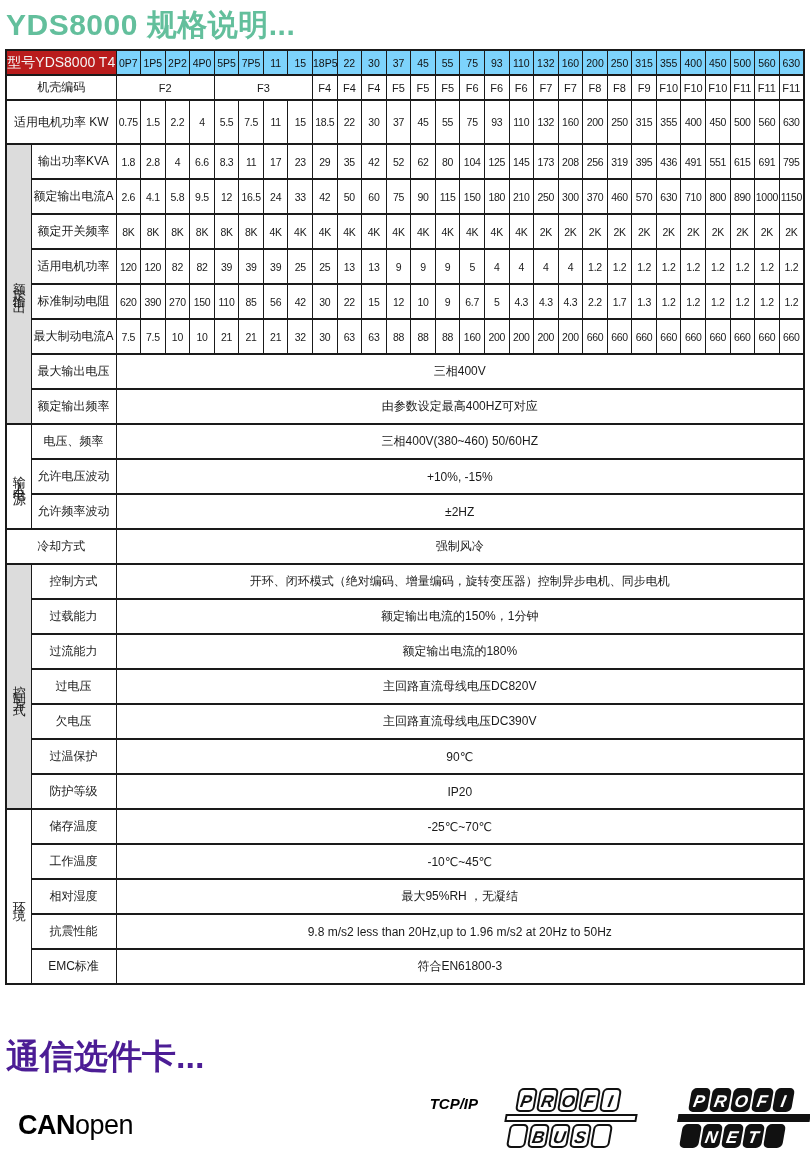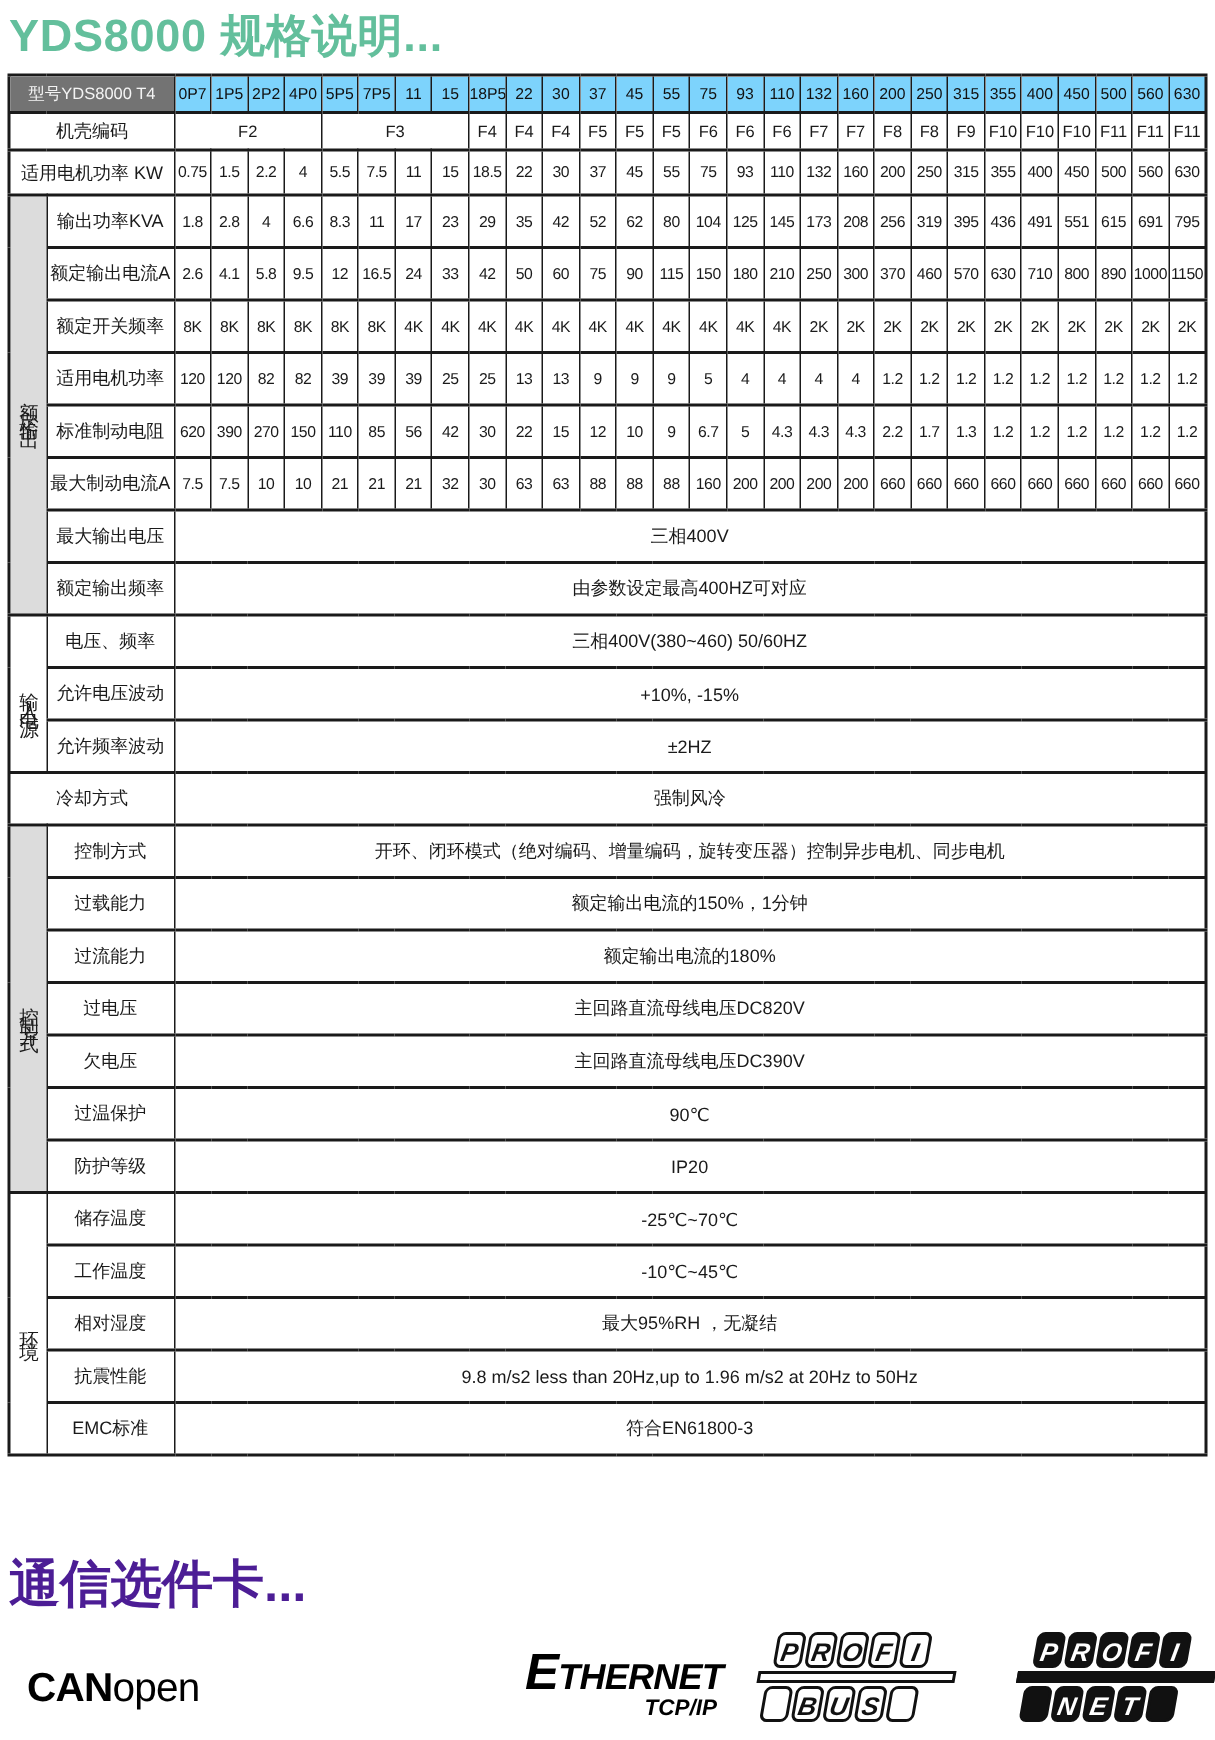--- a/index.html
+++ b/index.html
@@ -25,24 +25,24 @@
     width:800px; margin:2px 0 0 5px;
     border:2px solid #1a1a1a;
   }
   .spec th, .spec td {
     border:solid #1a1a1a; border-width:2px 1px;
     padding:0; text-align:center; vertical-align:middle;
     overflow:hidden; white-space:nowrap; font-weight:normal;
   }
   tr.r-head  { height:25px; }
   tr.r-frame { height:25px; }
-  tr.r-kw    { height:30px; }
+  tr.r-kw    { height:44px; }
   tr.r-data  { height:35px; }
 
-  .model-head  { background:#737373; color:#f4f4f4; font-size:11px; }
+  .model-head  { background:#b91c1c; color:#f4f4f4; font-size:14px; }
   .model-cell  { background:#7dd3fc; color:#111; font-size:10.5px; }
   .frame-cell  { font-size:11px; }
   .row-label   { font-size:12px; background:#fff; }
   .sub-label   { font-size:12px; background:#fff; }
   .value-cell  { font-size:10.5px; letter-spacing:-0.3px; }
   .merged-cell { font-size:12px; white-space:normal; }
   .side-label  { background:#ffffff; }
   .side-label.shaded { background:#dcdcdc; }
   .vtext {
     writing-mode:vertical-lr; text-orientation:upright;
@@ -488,21 +488,20 @@
   <h2 class="comm-title accent" style="color: #4c1d95;">通信选件卡...</h2>
 
   <div class="logos">
 
     <div class="logo logo-canopen">
       <span class="b">CAN</span><span class="r">open</span>
     </div>
 
 
     <div class="logo logo-ethernet">
-      <div class="eth-main"><span class="eth-e">E</span><span>THERNET</span></div>
       <div class="eth-sub">TCP/IP</div>
     </div>
 
     <div class="logo logo-profibus pb">
       <div class="pf-row top">
         <span class="pf-box">P</span>
         <span class="pf-box">R</span>
         <span class="pf-box">O</span>
         <span class="pf-box">F</span>
         <span class="pf-box">I</span>

